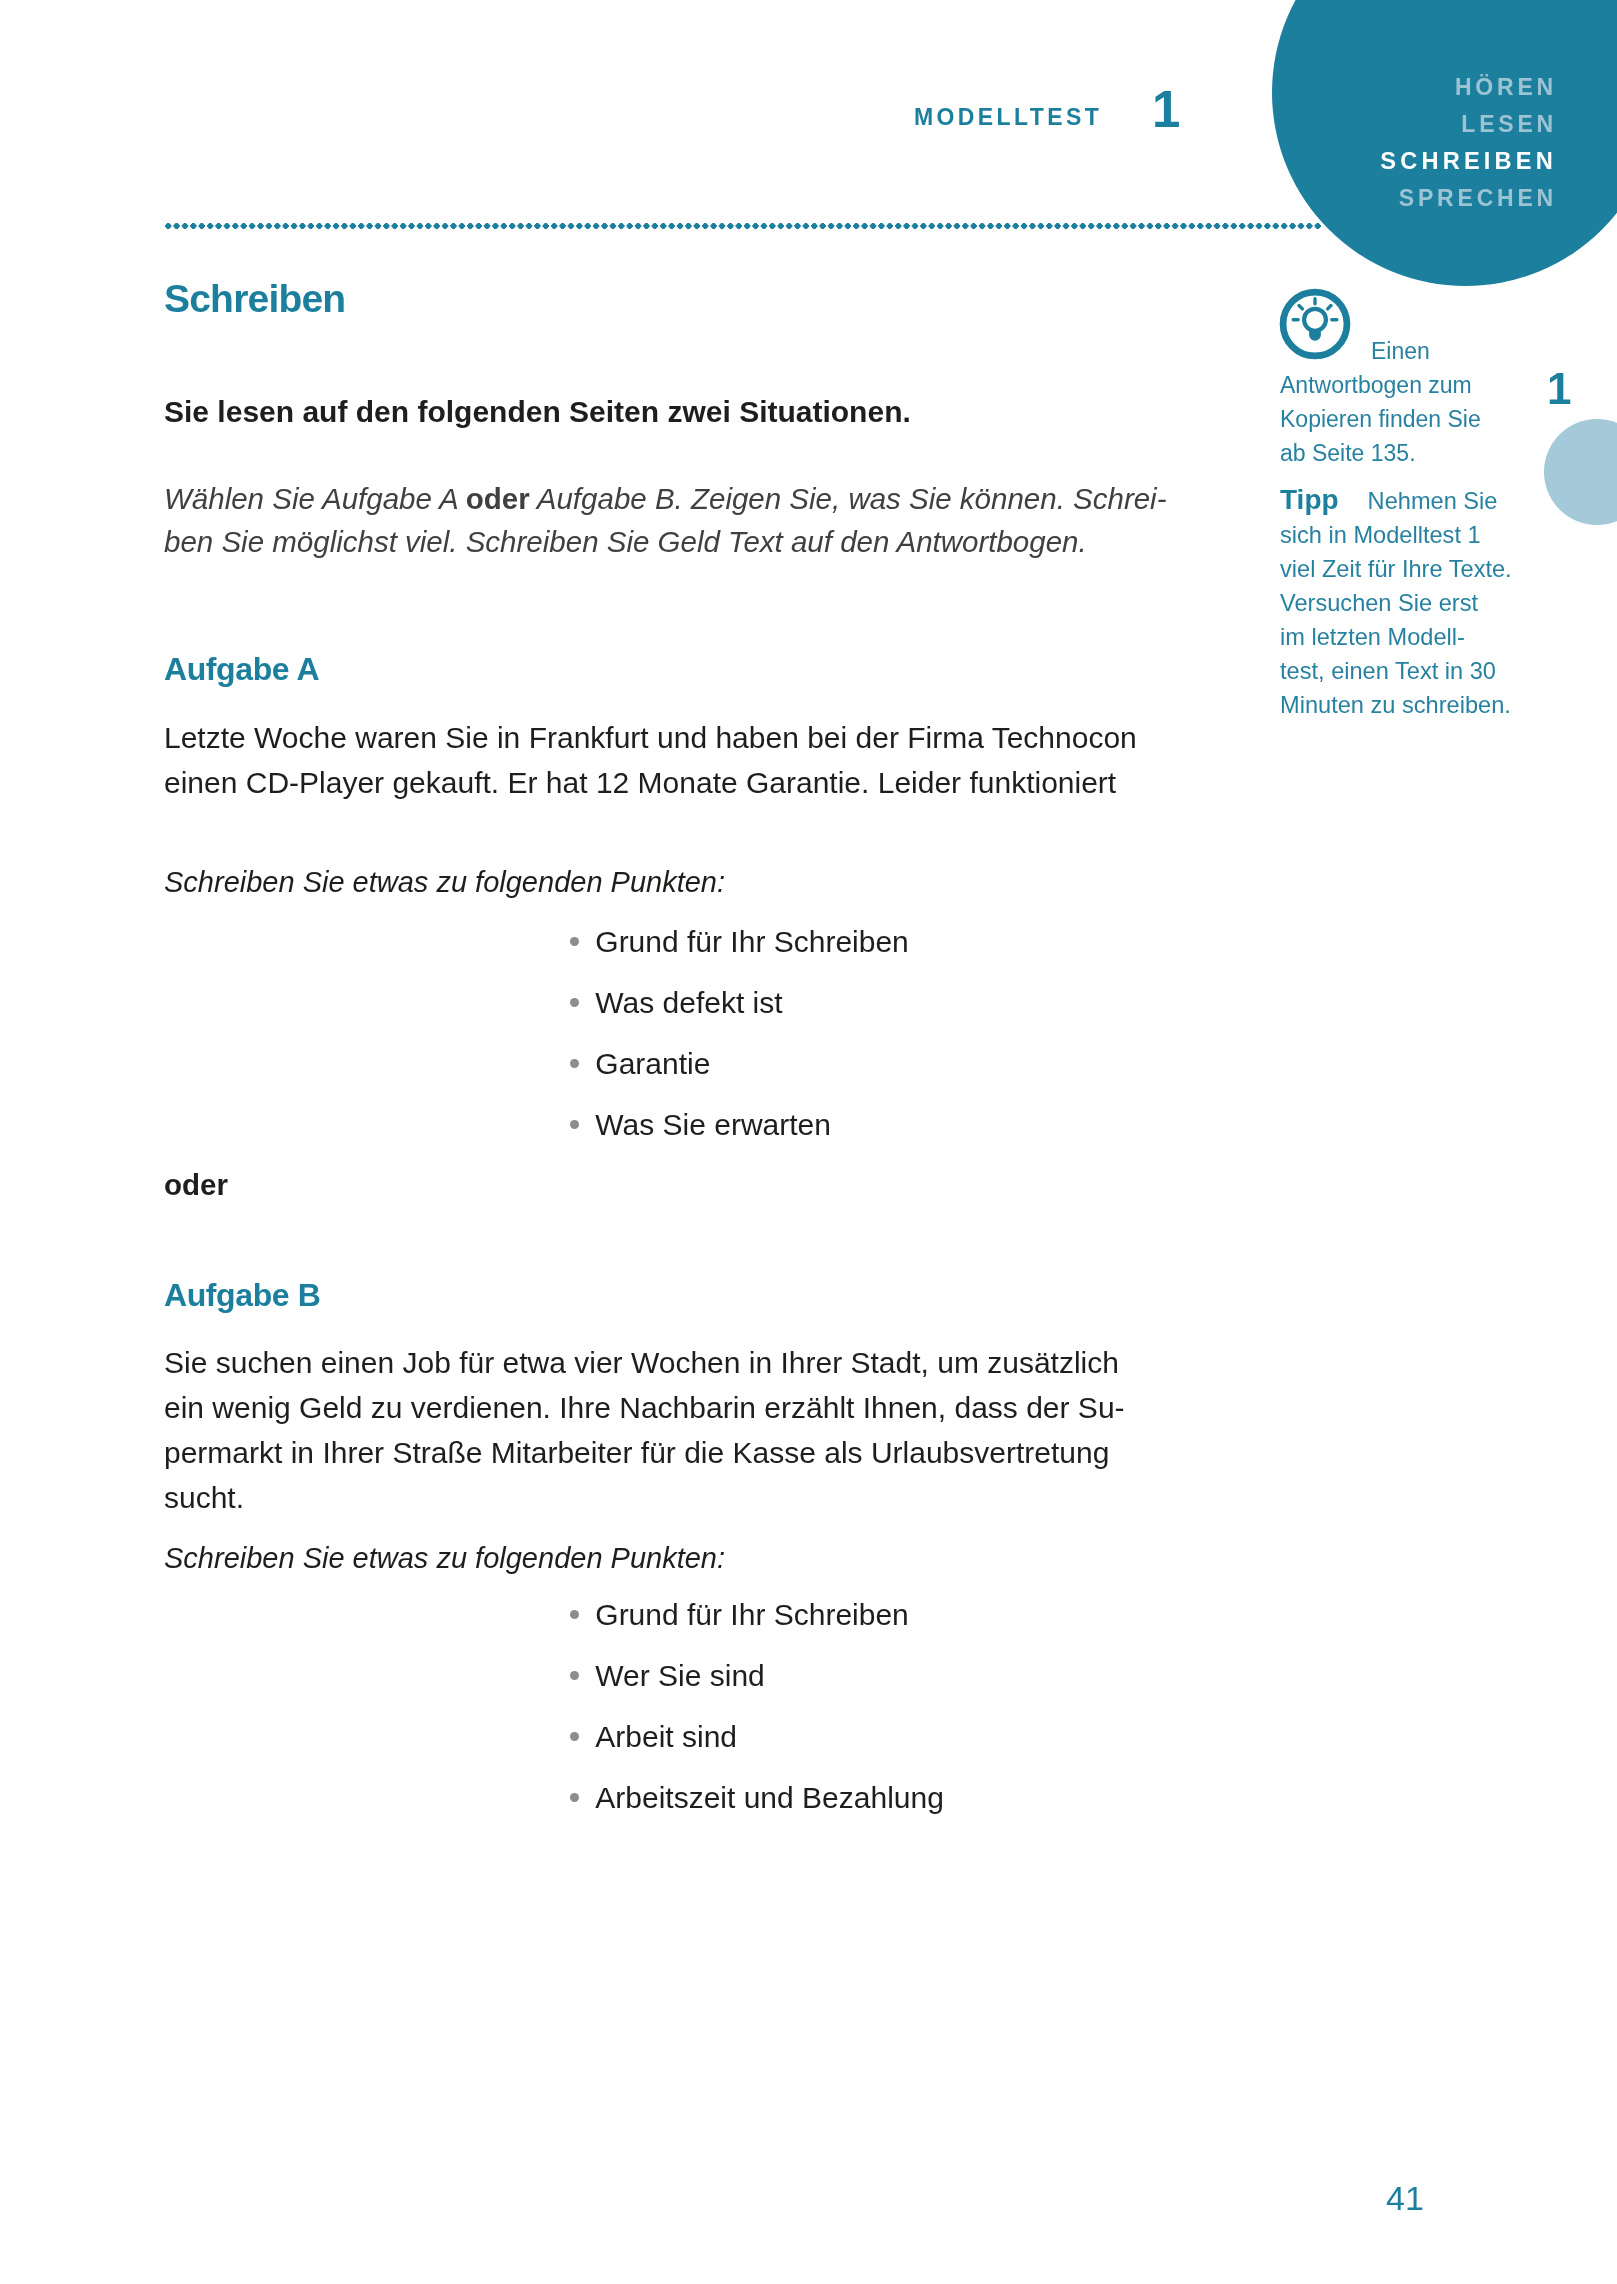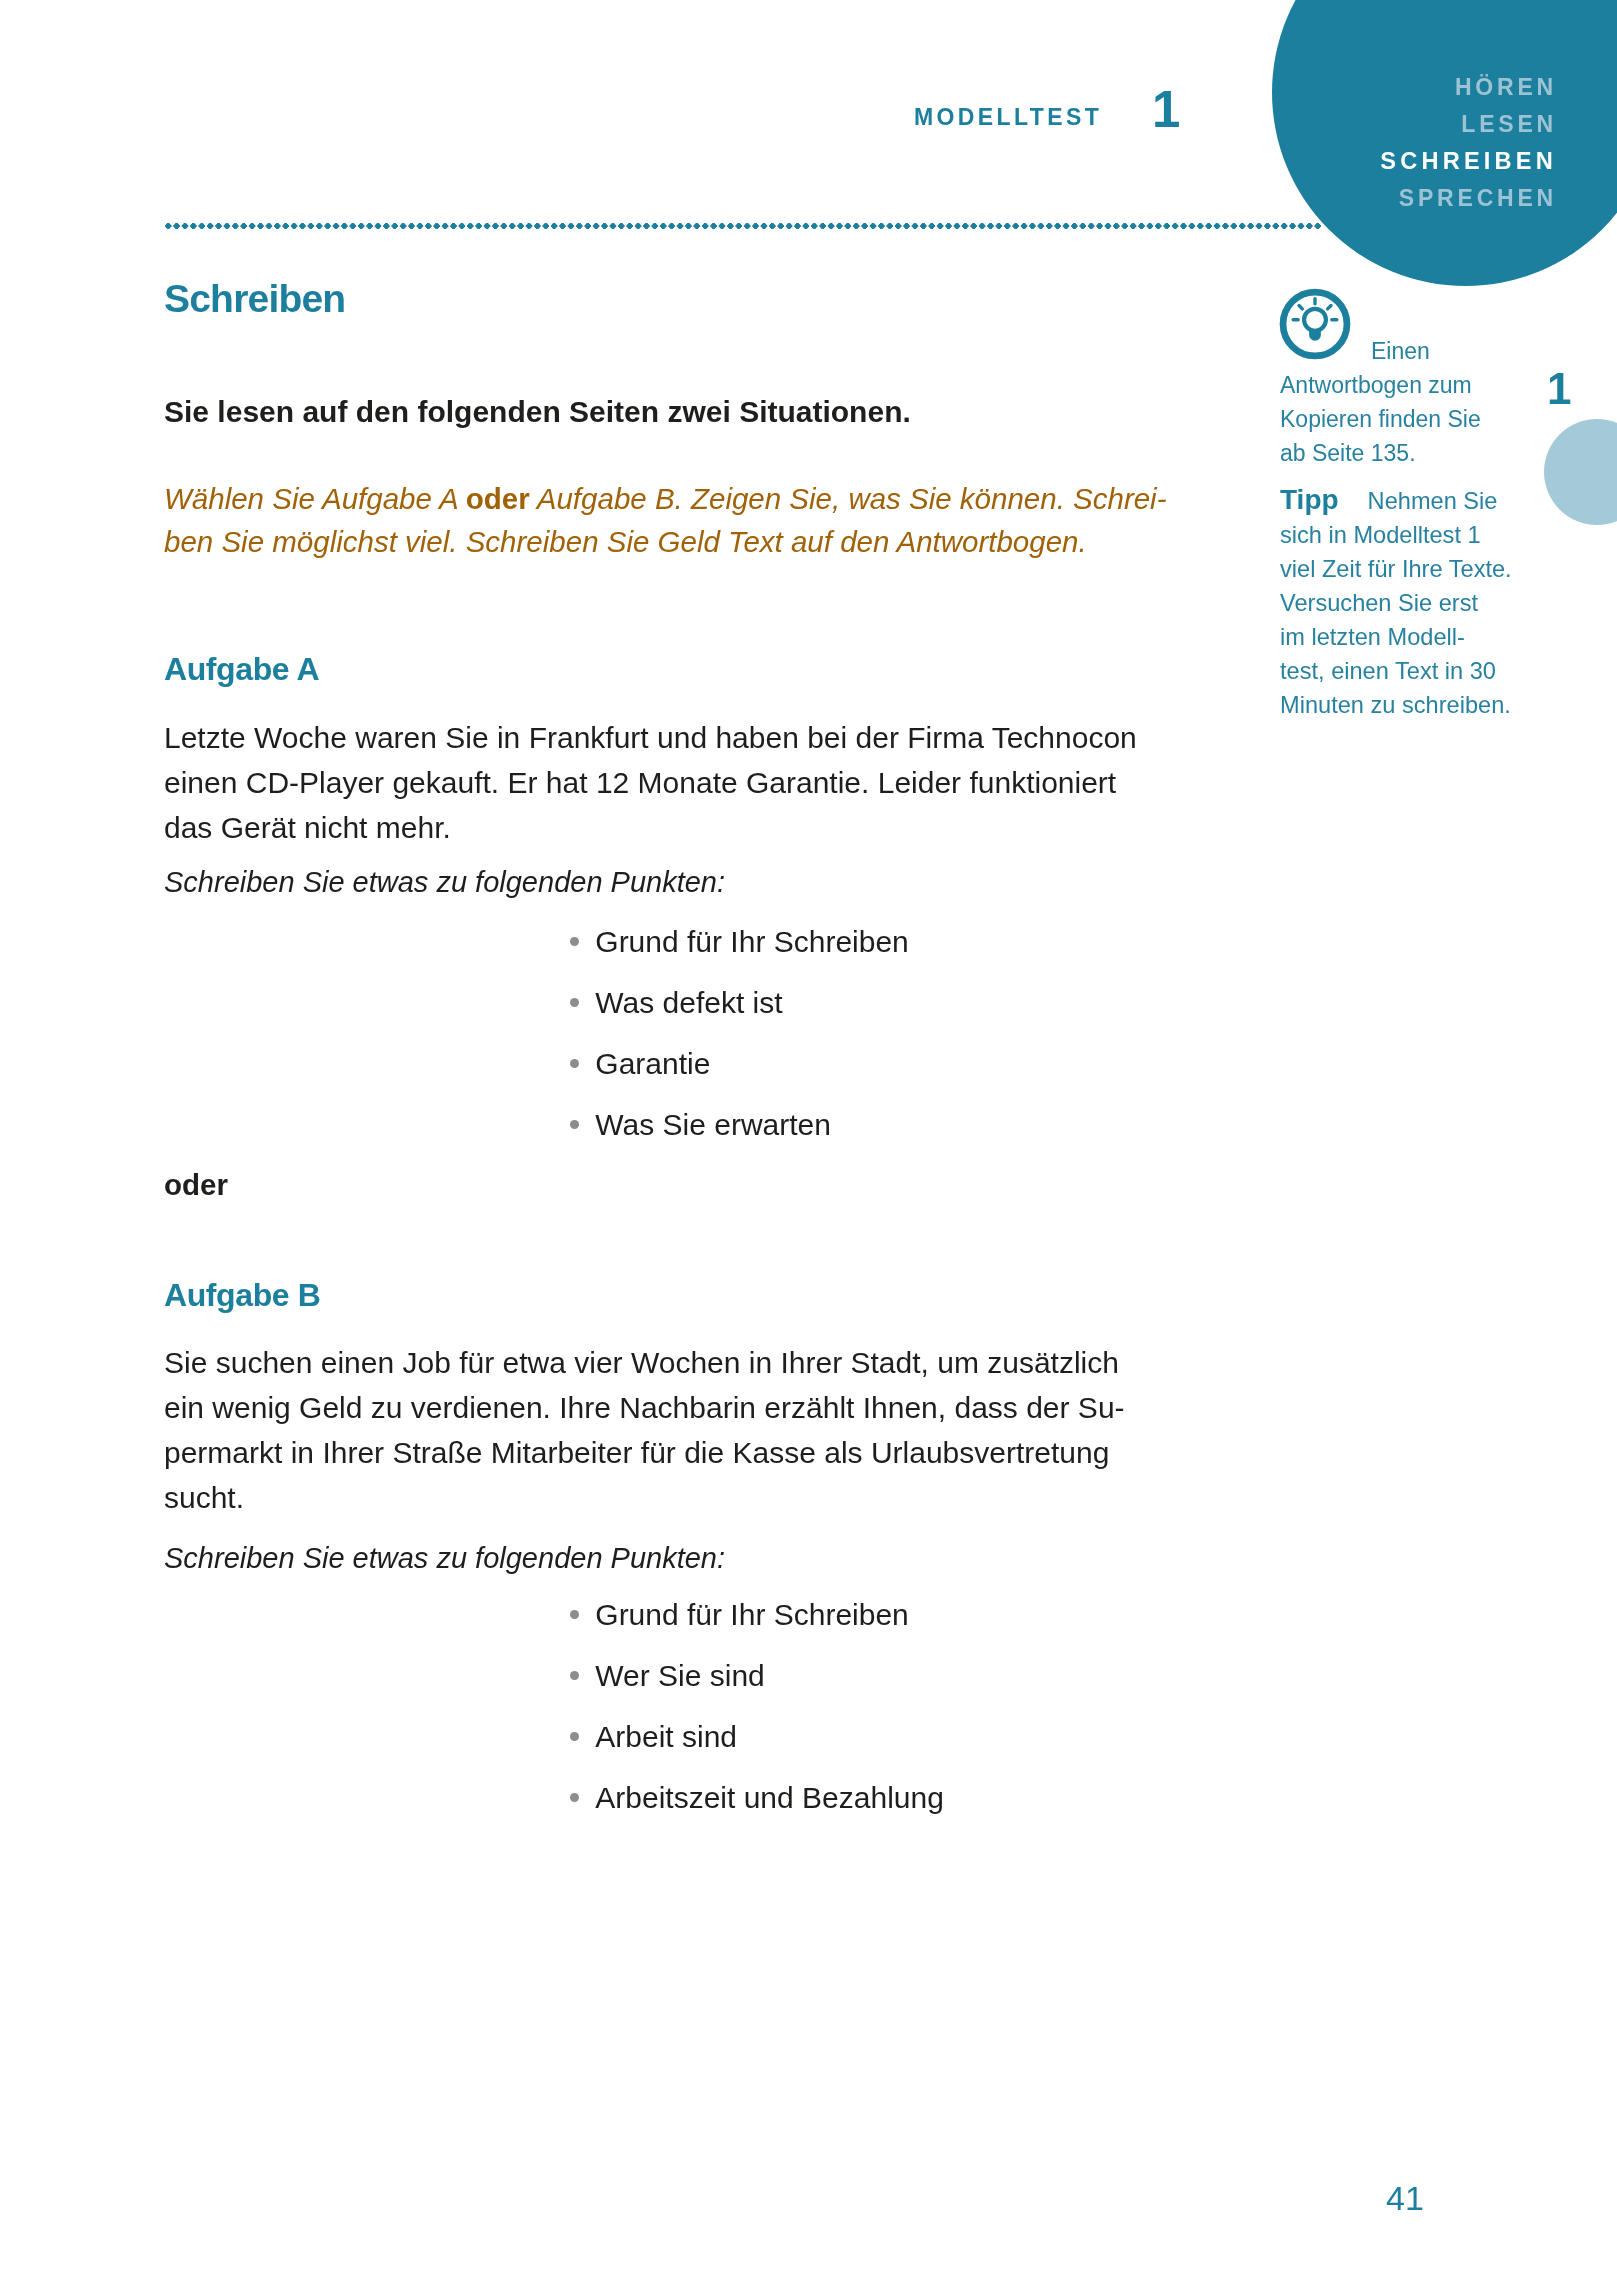--- a/index.html
+++ b/index.html
@@ -43,21 +43,21 @@
   .title{
     left:164px;top:275px;font-size:39px;font-weight:bold;color:#1d7f9e;
     letter-spacing:-0.8px;line-height:47px;
   }
   .intro{
     left:164px;top:373px;font-size:30px;font-weight:bold;color:#1e1e1c;line-height:42px;
     white-space:nowrap;
     margin-top:18px;
   }
   .instruction{
-    left:164px;top:477px;font-size:29.5px;font-style:italic;line-height:43px;color:#a16207;
+    left:164px;top:477px;font-size:29.5px;font-style:italic;line-height:43px;color:#404040;
     white-space:nowrap;
   }
   .instruction .bold-word{font-weight:bold;font-style:normal;}
 
   .task-heading{
     font-size:32px;font-weight:bold;color:#1d7f9e;line-height:39px;letter-spacing:-0.4px;
   }
   .heading-a{left:164px;top:650px;}
   .heading-b{left:164px;top:1276px;}
 
@@ -133,21 +133,20 @@
 <div class="abs instruction">
   <div><span>Wählen Sie Aufgabe A </span><span class="bold-word">oder</span><span> Aufgabe B. Zeigen Sie, was Sie können. Schrei-</span></div>
   <div>ben Sie möglichst viel. Schreiben Sie Geld Text auf den Antwortbogen.</div>
 </div>
 
 <h2 class="abs task-heading heading-a" style="margin:0;">Aufgabe A</h2>
 
 <div class="abs para para-a">
   <div>Letzte Woche waren Sie in Frankfurt und haben bei der Firma Technocon</div>
   <div>einen CD-Player gekauft. Er hat 12 Monate Garantie. Leider funktioniert</div>
-  <div>das Gerät nicht mehr.</div>
 </div>
 
 <div class="abs prompt prompt-a">Schreiben Sie etwas zu folgenden Punkten:</div>
 
 <div class="abs bullet-list list-a">
   <div class="bullet-item">
     <span class="dot"></span>
     <span class="bullet-text">Grund für Ihr Schreiben</span>
   </div>
   <div class="bullet-item">

